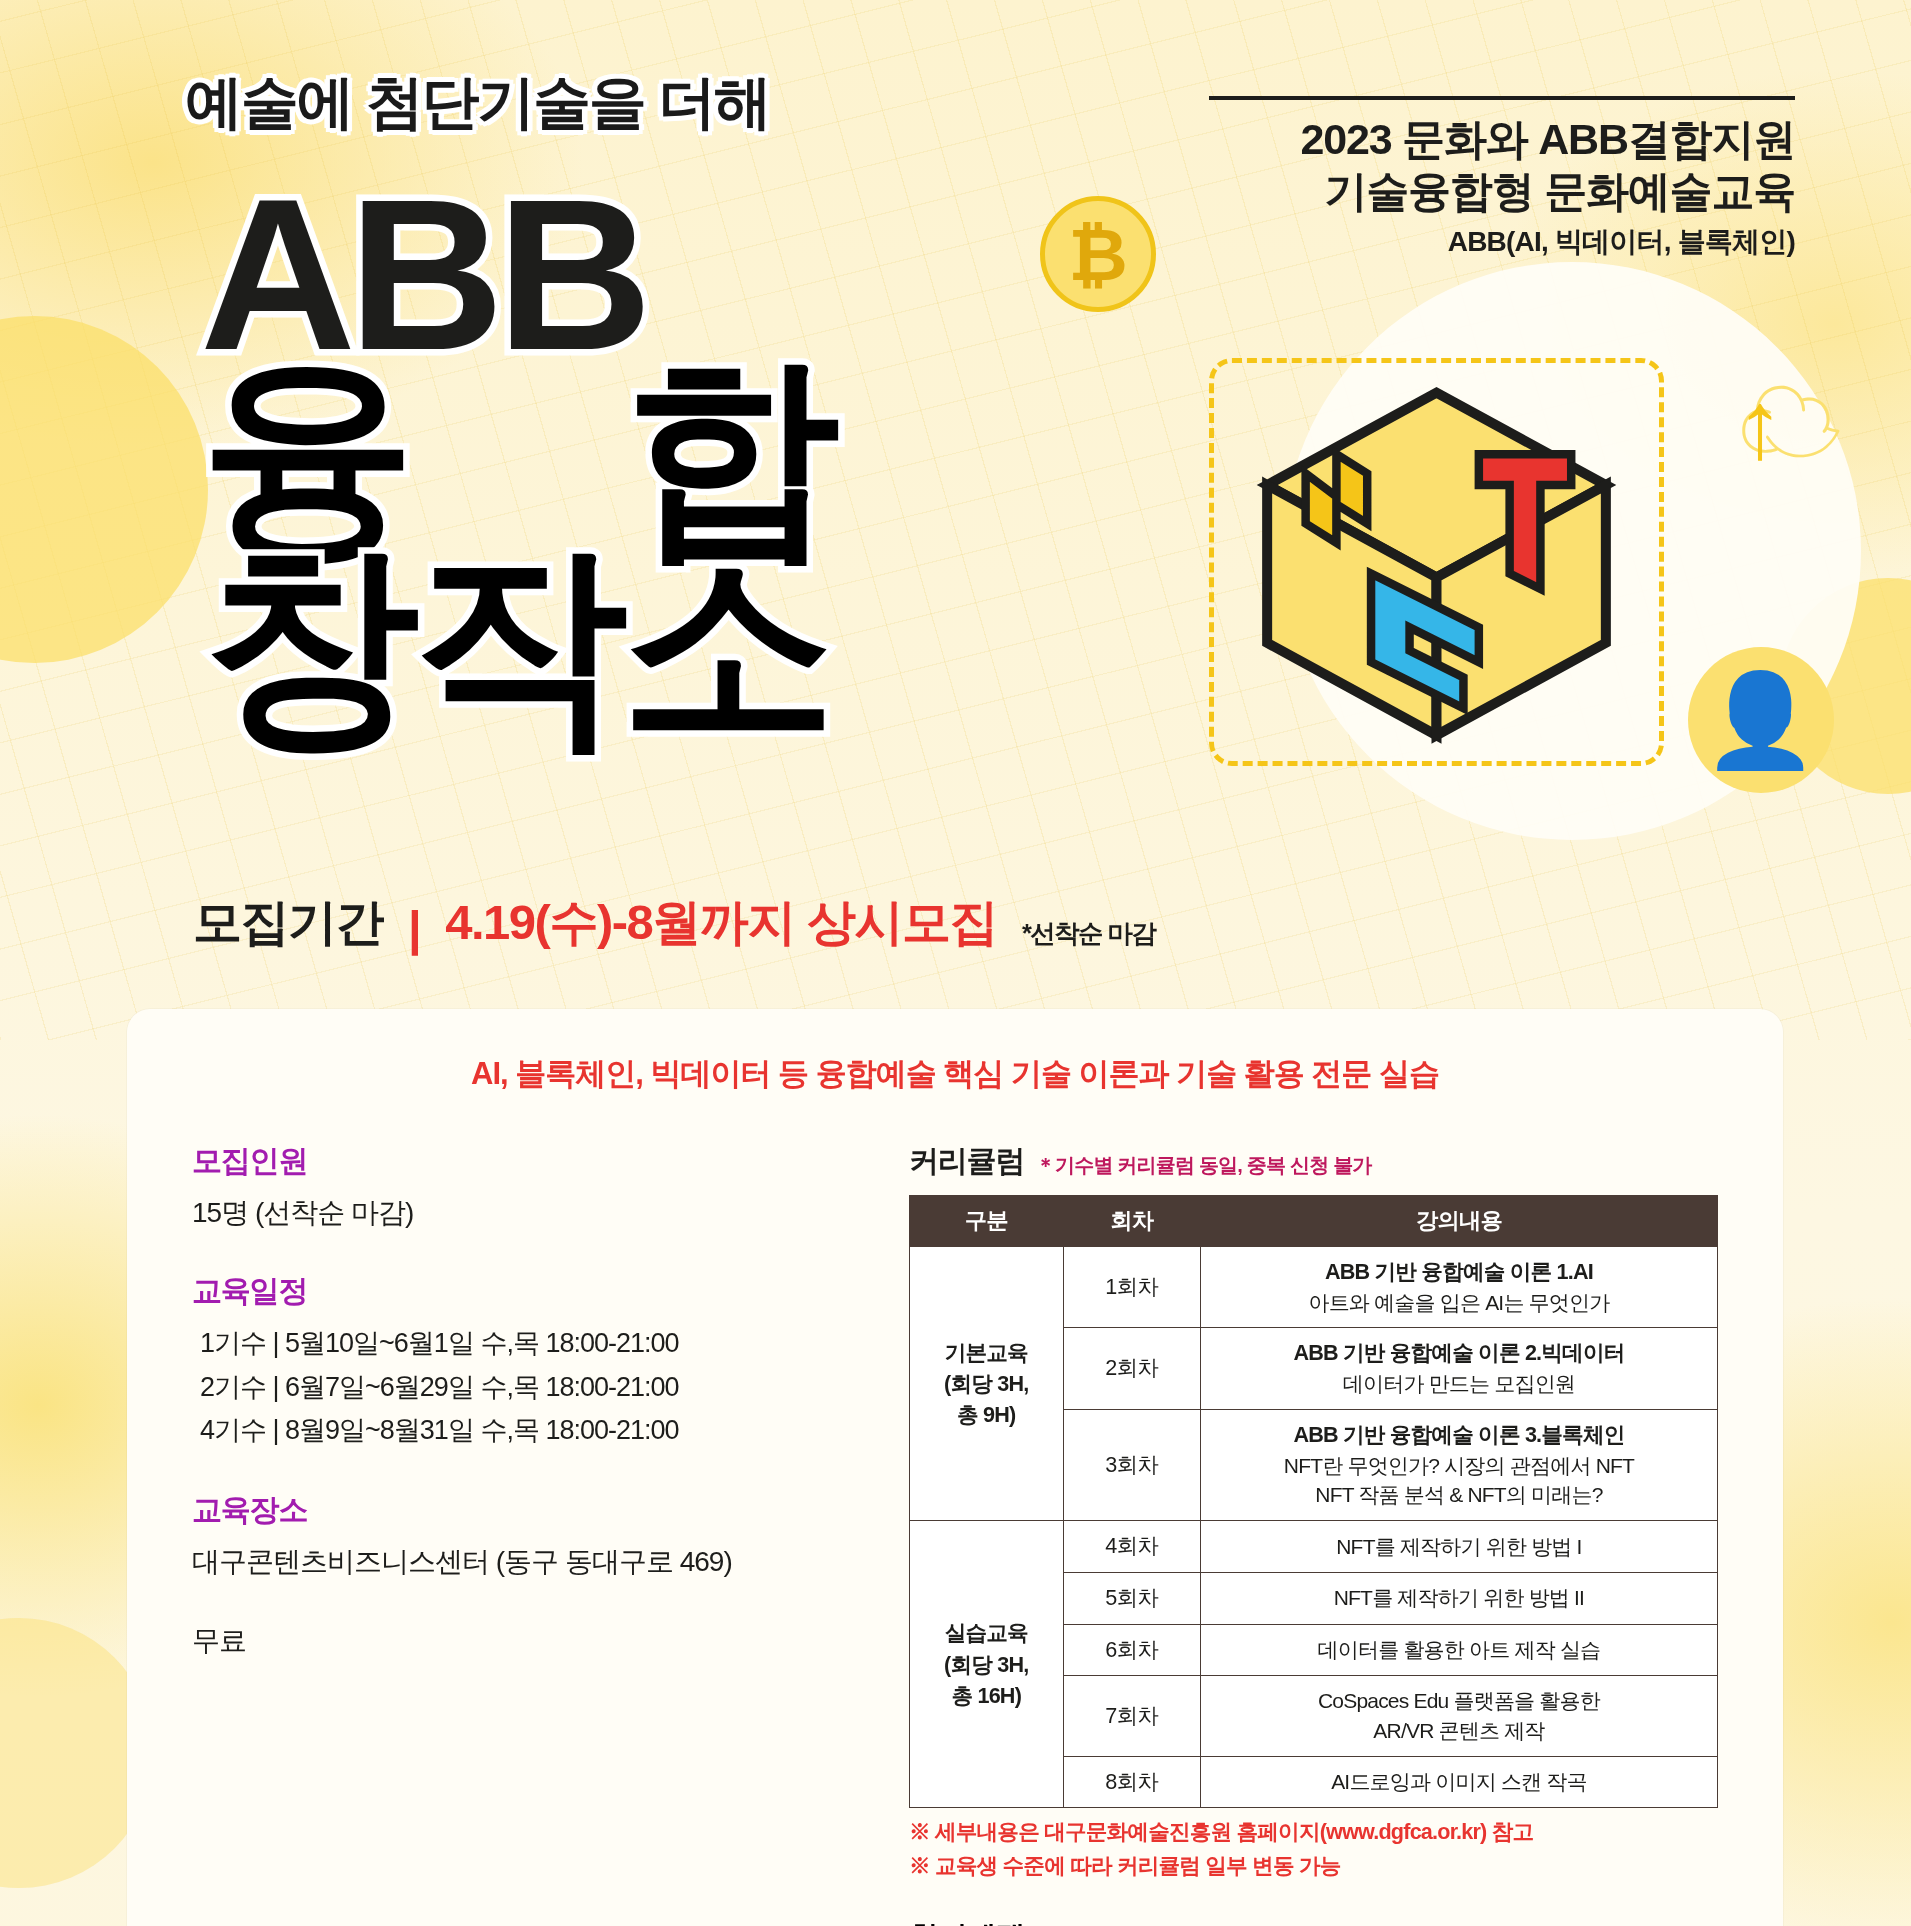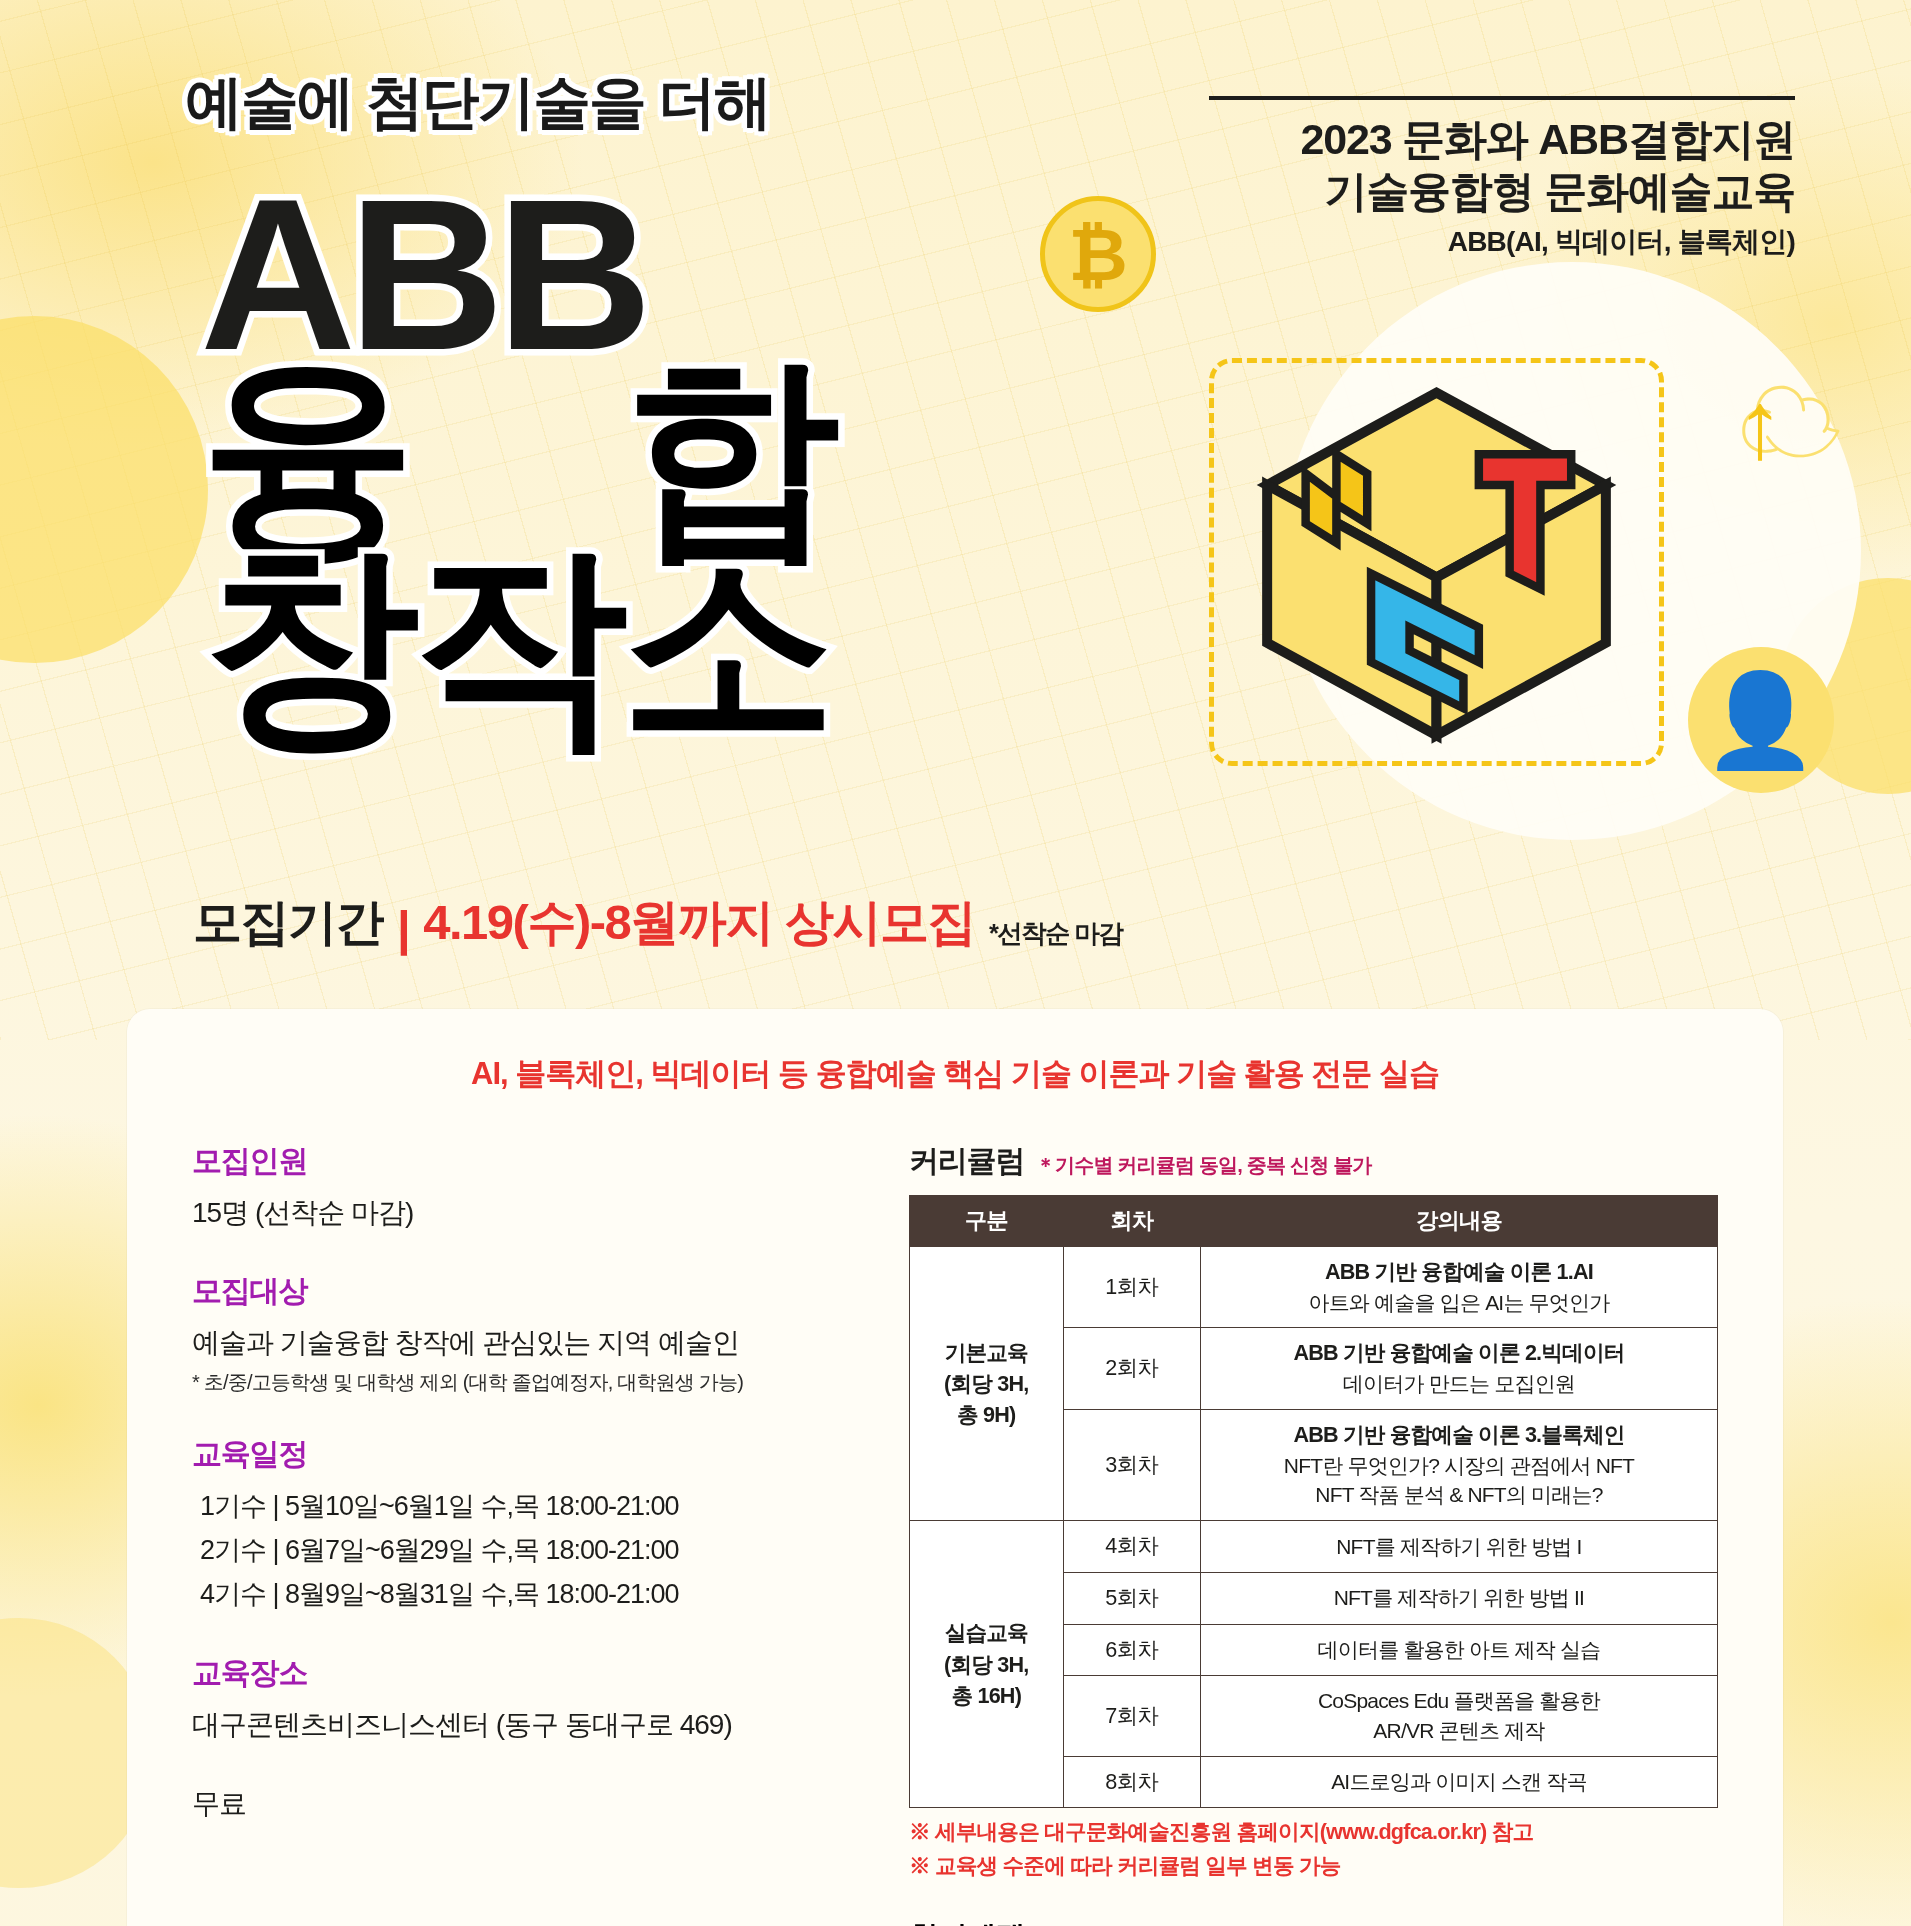--- a/index.html
+++ b/index.html
@@ -108,21 +108,21 @@
   .person-ico{
     position:absolute; right:77px; top:647px; width:146px; height:146px; border-radius:50%;
     background:#fbe070; display:flex; align-items:center; justify-content:center;
     font-size:92px; color:#f3c92f;
   }
 
   
   .period {
     position:absolute; left:193px; top:890px;
     font-size:49px; font-weight:900; letter-spacing:-1.5px; color:#1d1d1b;
-    display:flex; align-items:flex-end; gap:14px;
+    display:flex; align-items:flex-end; gap:25px;
   }
   .period .red { color:#e8342f; }
   .period .small { font-size:25.4px; font-weight:700; color:#1d1d1b; padding-bottom:5.4px;}
 
   
   .card {
     position:absolute; left:127px; top:1009px; width:1656px; height:1491px;
     background:#fffdf6; border-radius:23px;
     box-shadow:0 0 0 0.8px rgba(0,0,0,0.03);
   }
@@ -258,25 +258,20 @@
 
   <div class="cols">
 
     <div class="col-l">
 
       <div class="blk">
         <h3>모집인원</h3>
         <p>15명 (선착순 마감)</p>
       </div>
 
-      <div class="blk">
-        <h3>모집대상</h3>
-        <p>예술과 기술융합 창작에 관심있는 지역 예술인</p>
-        <p class="small">* 초/중/고등학생 및 대학생 제외 (대학 졸업예정자, 대학원생 가능)</p>
-      </div>
 
       <div class="blk">
         <h3>교육일정</h3>
         <div class="sched-line">1기수 | 5월10일~6월1일 수,목 18:00-21:00</div>
         <div class="sched-line">2기수 | 6월7일~6월29일 수,목 18:00-21:00</div>
         <div class="sched-line">4기수 | 8월9일~8월31일 수,목 18:00-21:00</div>
       </div>
 
       <div class="blk">
         <h3>교육장소</h3>

